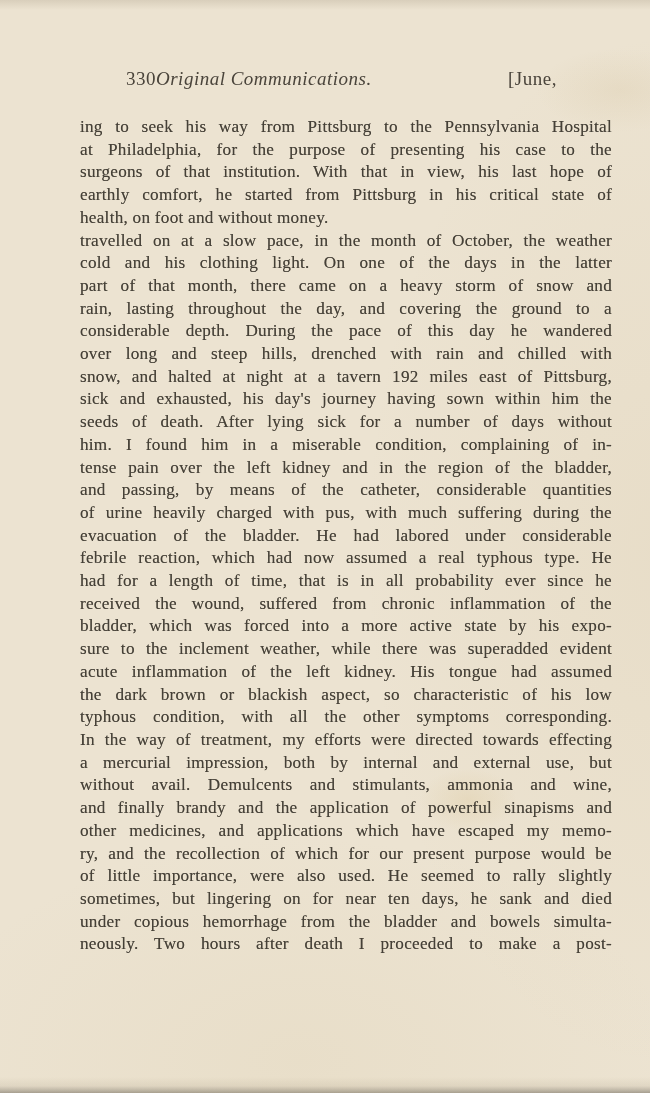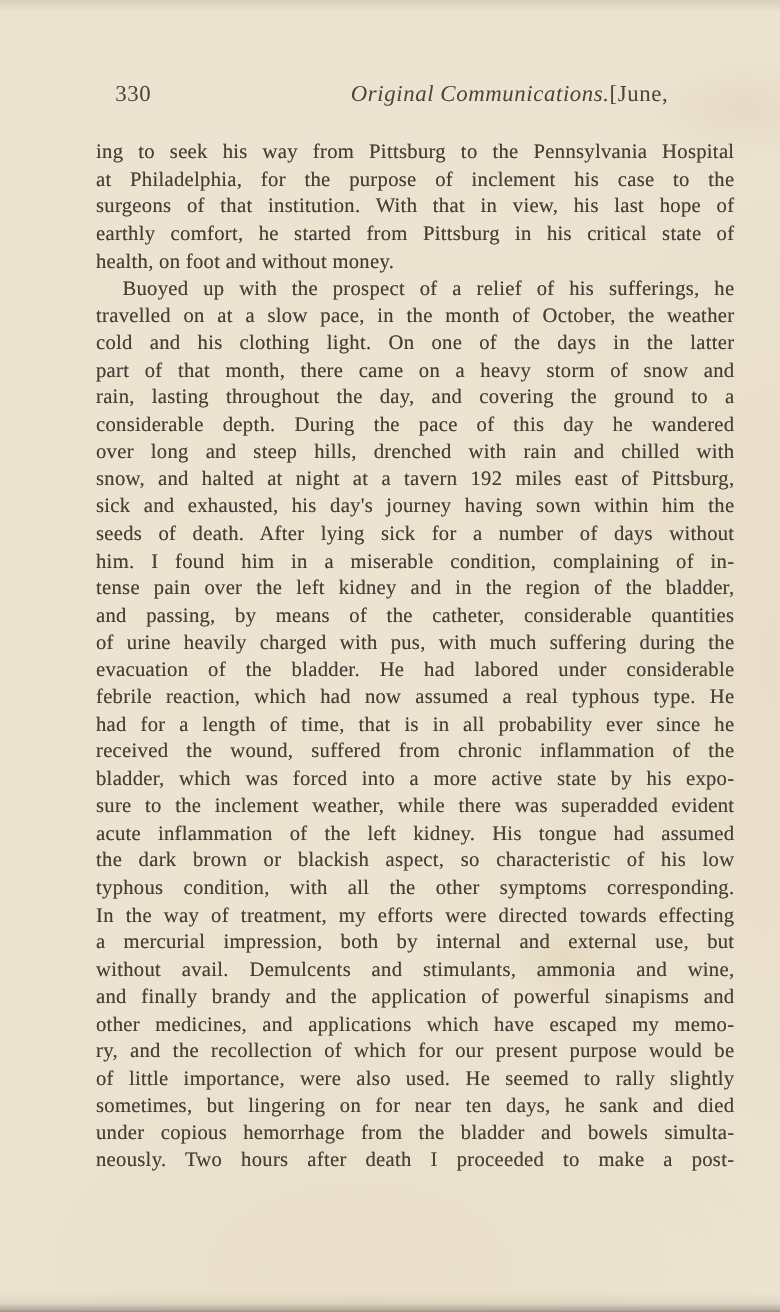--- a/index.html
+++ b/index.html
@@ -28,25 +28,25 @@
     left: 66px;
     width: 532px;
     display: flex;
     align-items: baseline;
     font-size: 19px;
     color: #4a443b;
     letter-spacing: 0.5px;
   }
   .running-head .page-number {
     width: 90px;
-    text-align: center;
+    text-align: right;
   }
   .running-head .running-title {
     flex: 1;
-    text-align: right;
+    text-align: left;
     font-style: italic;
   }
   .running-head .issue {
     width: 90px;
   }
   .text-block {
     position: absolute;
     top: 116px;
     left: 80px;
     width: 532px;
@@ -74,27 +74,26 @@
 <div class="scan">
   <div class="running-head">
     <span class="page-number">330</span>
     <span class="running-title">Original Communications.</span>
     <span class="issue">[June,</span>
   </div>
 
   <div class="text-block">
       <div>
         <div class="line">ing to seek his way from Pittsburg to the Pennsylvania Hospital</div>
-        <div class="line">at Philadelphia, for the purpose of inclement his case to the</div>
+        <div class="line">at Philadelphia, for the purpose of presenting his case to the</div>
         <div class="line">surgeons of that institution. With that in view, his last hope of</div>
         <div class="line">earthly comfort, he started from Pittsburg in his critical state of</div>
         <div class="line no-just">health, on foot and without money.</div>
       </div>
       <div>
-        <div class="line indent">Buoyed up with the prospect of a relief of his sufferings, he</div>
         <div class="line">travelled on at a slow pace, in the month of October, the weather</div>
         <div class="line">cold and his clothing light. On one of the days in the latter</div>
         <div class="line">part of that month, there came on a heavy storm of snow and</div>
         <div class="line">rain, lasting throughout the day, and covering the ground to a</div>
         <div class="line">considerable depth. During the pace of this day he wandered</div>
         <div class="line">over long and steep hills, drenched with rain and chilled with</div>
         <div class="line">snow, and halted at night at a tavern 192 miles east of Pittsburg,</div>
         <div class="line">sick and exhausted, his day's journey having sown within him the</div>
         <div class="line">seeds of death. After lying sick for a number of days without</div>
         <div class="line">him. I found him in a miserable condition, complaining of in-</div>

